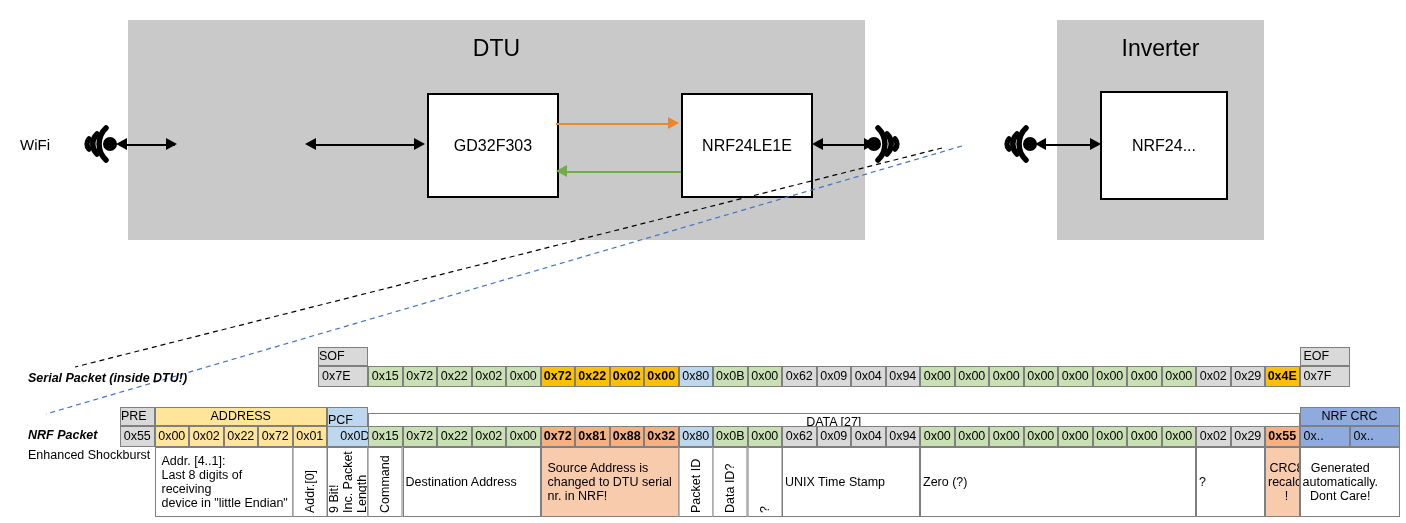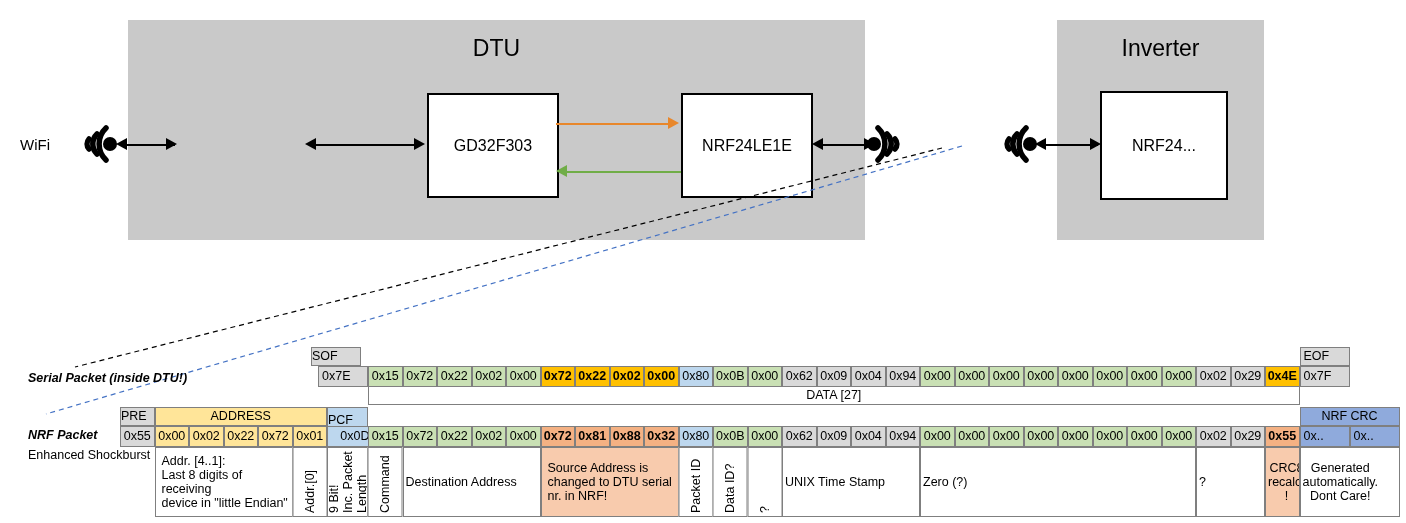--- a/index.html
+++ b/index.html
@@ -150,21 +150,21 @@
 
 <div id="packets">
 
   <div class="rowlabel" style="left:28px;top:371px;">Serial Packet (inside DTU!)</div>
 
   <div class="rowlabel" style="left:28px;top:428px;">NRF Packet</div>
 
   <div class="rowlabel plain" style="left:28px;top:448px;">Enhanced Shockburst</div>
 
   <div id="cells">
-      <div class="cell ctr c-gray" style="left: 311px; top: 347px; width: 50px; height: 19px; justify-content: flex-start;">SOF</div>
+      <div class="cell ctr c-gray" style="left: 318px; top: 347px; width: 50px; height: 19px; justify-content: flex-start;">SOF</div>
       <div class="cell c-gray" style="left: 318px; top: 366px; width: 50px; height: 21px;">0x7E</div>
       <div class="cell ctr c-green" style="left: 368px; top: 366px; width: 34.5px; height: 21px;">0x15</div>
       <div class="cell ctr c-green" style="left: 402.5px; top: 366px; width: 34.5px; height: 21px;">0x72</div>
       <div class="cell ctr c-green" style="left: 437px; top: 366px; width: 34.5px; height: 21px;">0x22</div>
       <div class="cell ctr c-green" style="left: 471.5px; top: 366px; width: 34.5px; height: 21px;">0x02</div>
       <div class="cell ctr c-green" style="left: 506px; top: 366px; width: 34.5px; height: 21px;">0x00</div>
       <div class="cell ctr c-orange b" style="left: 540.5px; top: 366px; width: 34.5px; height: 21px;">0x72</div>
       <div class="cell ctr c-orange b" style="left: 575px; top: 366px; width: 34.5px; height: 21px;">0x22</div>
       <div class="cell ctr c-orange b" style="left: 609.5px; top: 366px; width: 34.5px; height: 21px;">0x02</div>
       <div class="cell ctr c-orange b" style="left: 644px; top: 366px; width: 34.5px; height: 21px;">0x00</div>
@@ -184,21 +184,21 @@
       <div class="cell ctr c-green" style="left: 1127px; top: 366px; width: 34.5px; height: 21px;">0x00</div>
       <div class="cell ctr c-green" style="left: 1161.5px; top: 366px; width: 34.5px; height: 21px;">0x00</div>
       <div class="cell ctr c-gray" style="left: 1196px; top: 366px; width: 34.5px; height: 21px;">0x02</div>
       <div class="cell ctr c-gray" style="left: 1230.5px; top: 366px; width: 34.5px; height: 21px;">0x29</div>
       <div class="cell ctr c-orange b" style="left: 1265px; top: 366px; width: 34.5px; height: 21px;">0x4E</div>
       <div class="cell c-gray" style="left: 1299.5px; top: 347px; width: 50px; height: 19px;">EOF</div>
       <div class="cell c-gray" style="left: 1299.5px; top: 366px; width: 50px; height: 21px;">0x7F</div>
       <div class="cell ctr c-gray" style="left: 120px; top: 407px; width: 34.5px; height: 19px; justify-content: flex-start;">PRE</div>
       <div class="cell ctr c-yellow" style="left: 154.5px; top: 407px; width: 172.5px; height: 19px;">ADDRESS</div>
       <div class="cell ctr c-blue" style="left: 327px; top: 407px; width: 41px; height: 27px; justify-content: flex-start;">PCF</div>
-      <div class="cell ctr c-white" style="left: 368px; top: 386px; width: 931.5px; height: 19px; text-align: right;">DATA [27]</div>
+      <div class="cell ctr c-white" style="left: 368px; top: 413px; width: 931.5px; height: 19px; text-align: right;">DATA [27]</div>
       <div class="cell ctr c-nrfcrc" style="left: 1299.5px; top: 407px; width: 100px; height: 19px;">NRF CRC</div>
       <div class="cell ctr c-gray" style="left: 120px; top: 426px; width: 34.5px; height: 21px;">0x55</div>
       <div class="cell ctr c-yellow" style="left: 154.5px; top: 426px; width: 34.5px; height: 21px;">0x00</div>
       <div class="cell ctr c-yellow" style="left: 189px; top: 426px; width: 34.5px; height: 21px;">0x02</div>
       <div class="cell ctr c-yellow" style="left: 223.5px; top: 426px; width: 34.5px; height: 21px;">0x22</div>
       <div class="cell ctr c-yellow" style="left: 258px; top: 426px; width: 34.5px; height: 21px;">0x72</div>
       <div class="cell ctr c-yellow" style="left: 292.5px; top: 426px; width: 34.5px; height: 21px;">0x01</div>
       <div class="cell ctr c-blue" style="left: 327px; top: 426px; width: 64px; height: 21px;">0x0DA</div>
       <div class="cell ctr c-green" style="left: 368px; top: 426px; width: 34.5px; height: 21px;">0x15</div>
       <div class="cell ctr c-green" style="left: 402.5px; top: 426px; width: 34.5px; height: 21px;">0x72</div>

